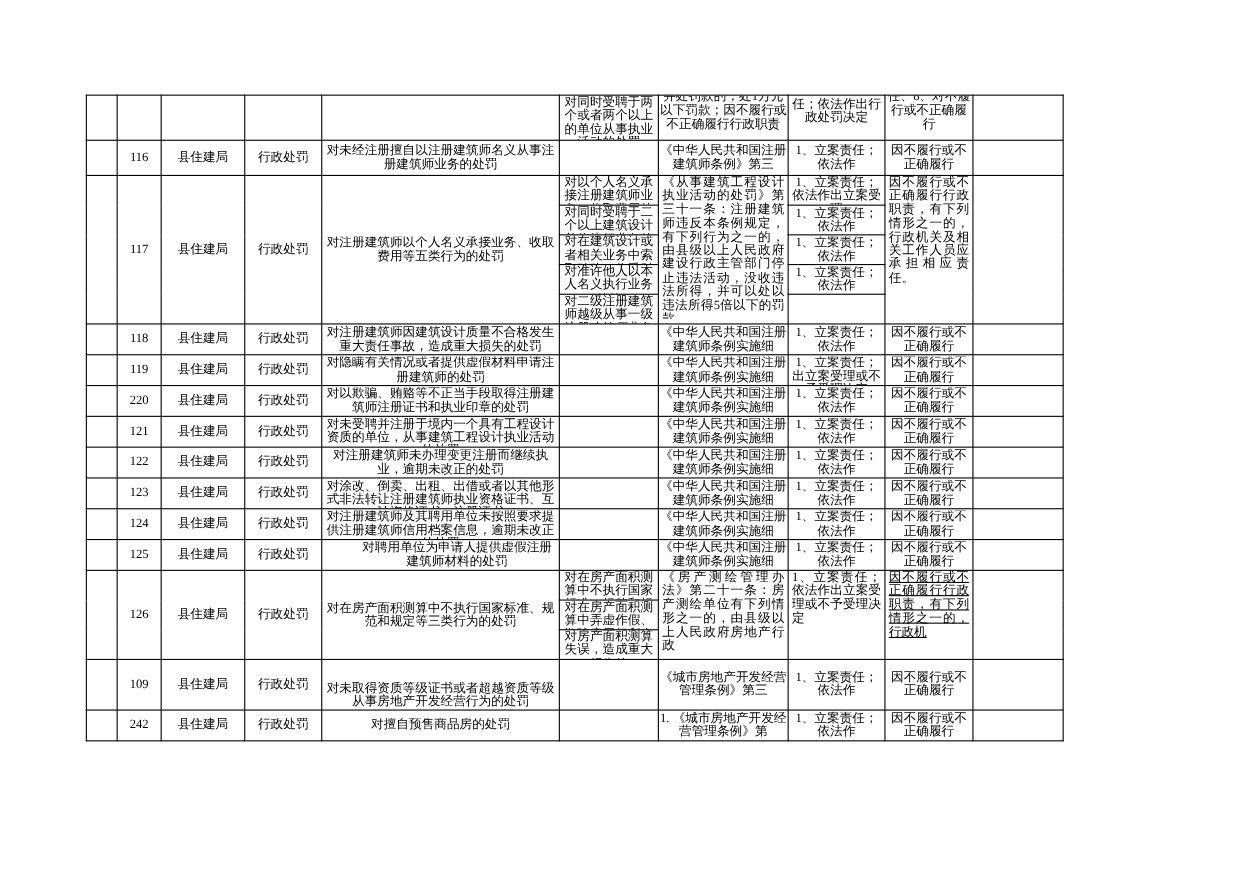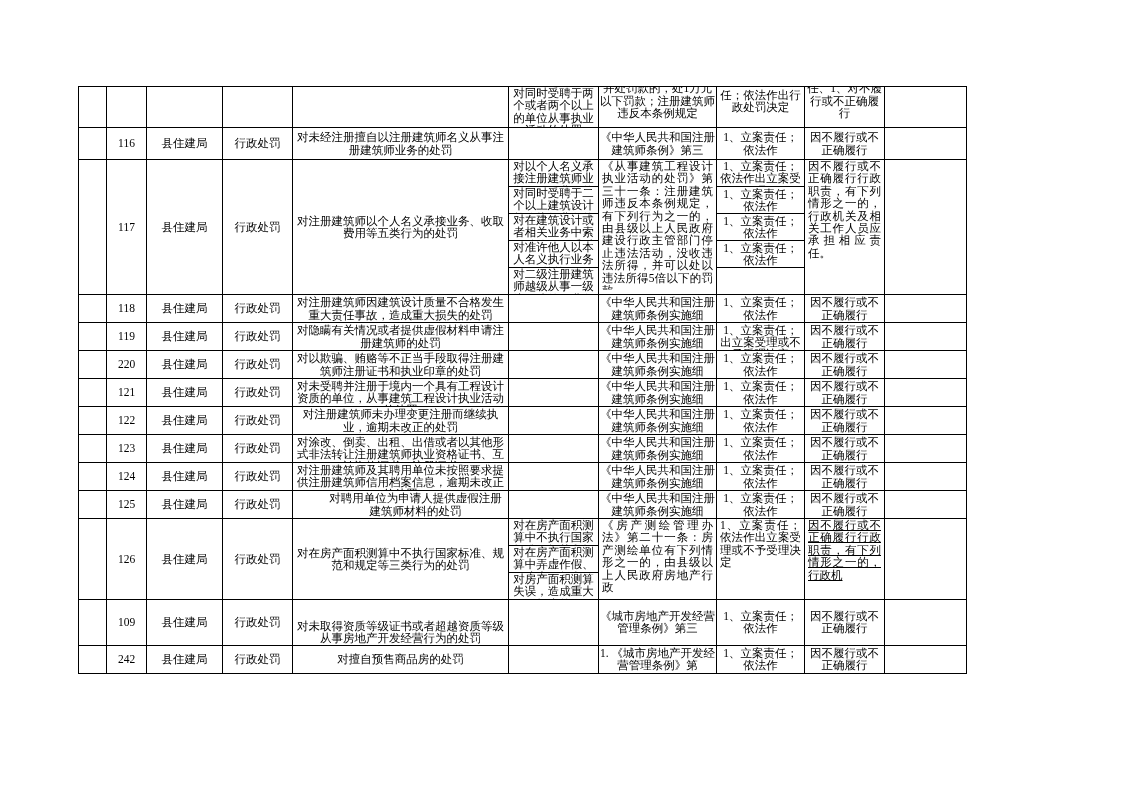--- a/index.html
+++ b/index.html
@@ -82,27 +82,27 @@
         <tr style="height:40px;">
           <td></td>
           <td></td>
           <td></td>
           <td></td>
           <td></td>
           <td style="height:40px;">
             <span class="clip lh-tight" style="max-height:40px;">对同时受聘于两个或者两个以上的单位从事执业活动的处罚</span>
           </td>
           <td style="height:40px;">
-            <span class="clip lh-tight" style="max-height:40px;margin-top:-12px;">并处罚款的，处1万元以下罚款；注册建筑师违反本条例规定</span>
+            <span class="clip lh-tight" style="max-height:40px;margin-top:-12px;">并处罚款的，处1万元以下罚款；因不履行或不正确履行行政职责</span>
           </td>
           <td style="height:40px;">
             <span class="clip lh-tight" style="max-height:40px;margin-top:-12px;">任；依法作出行政处罚决定</span>
           </td>
           <td style="height:40px;">
-            <span class="clip lh-tight" style="max-height:40px;margin-top:-12px;">任、1、对不履行或不正确履行</span>
+            <span class="clip lh-tight" style="max-height:40px;margin-top:-12px;">任、8、对不履行或不正确履行</span>
           </td>
           <td></td>
         </tr>
 
         <tr style="height:32px;margin-top:36px;">
           <td></td>
           <td><span>116</span></td>
           <td><span>县住建局</span></td>
           <td><span>行政处罚</span></td>
           <td>

